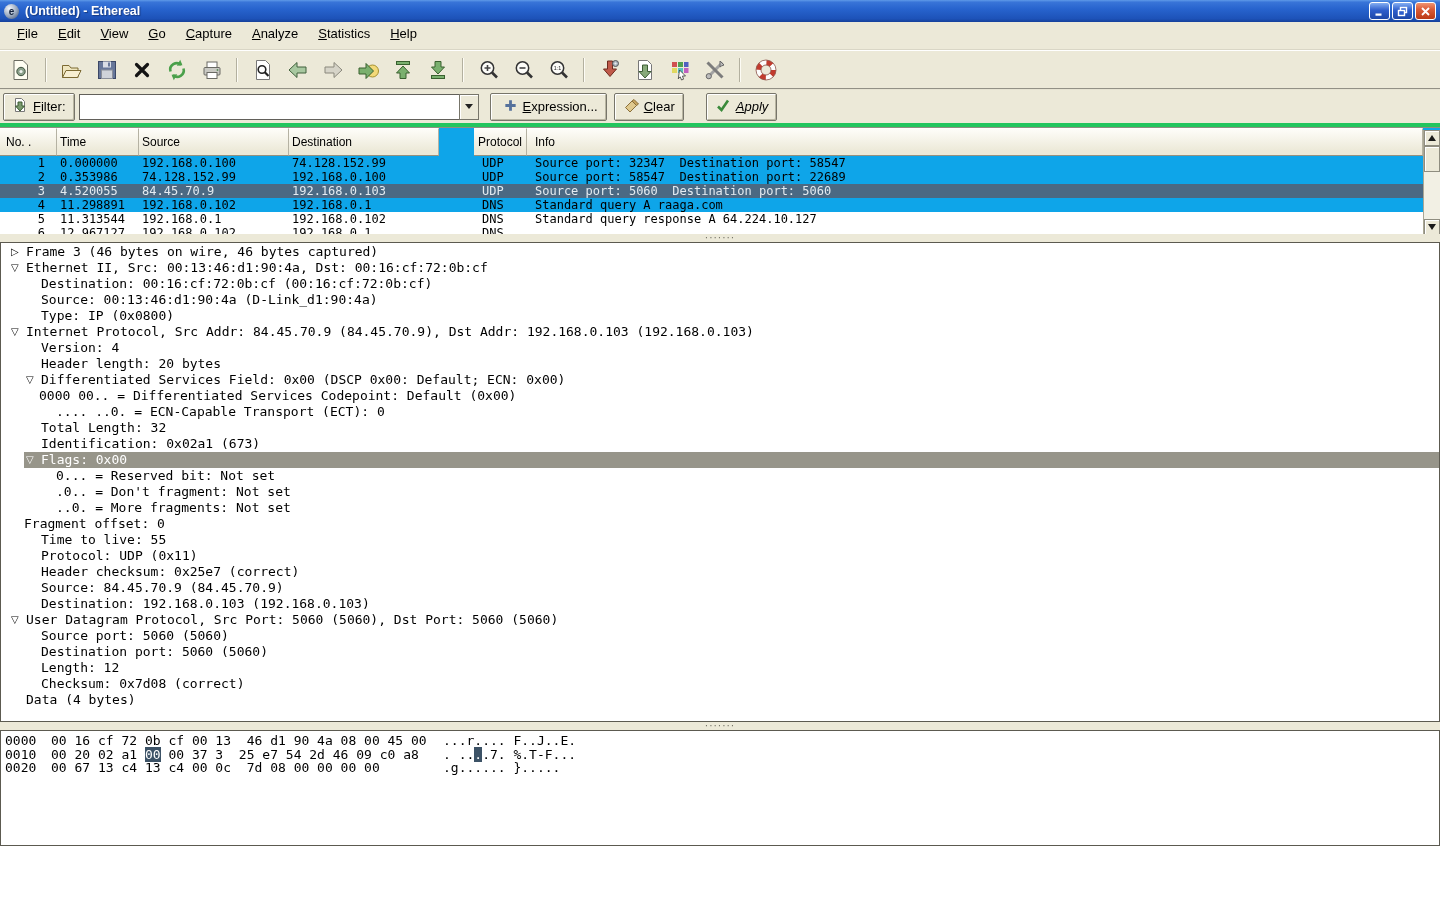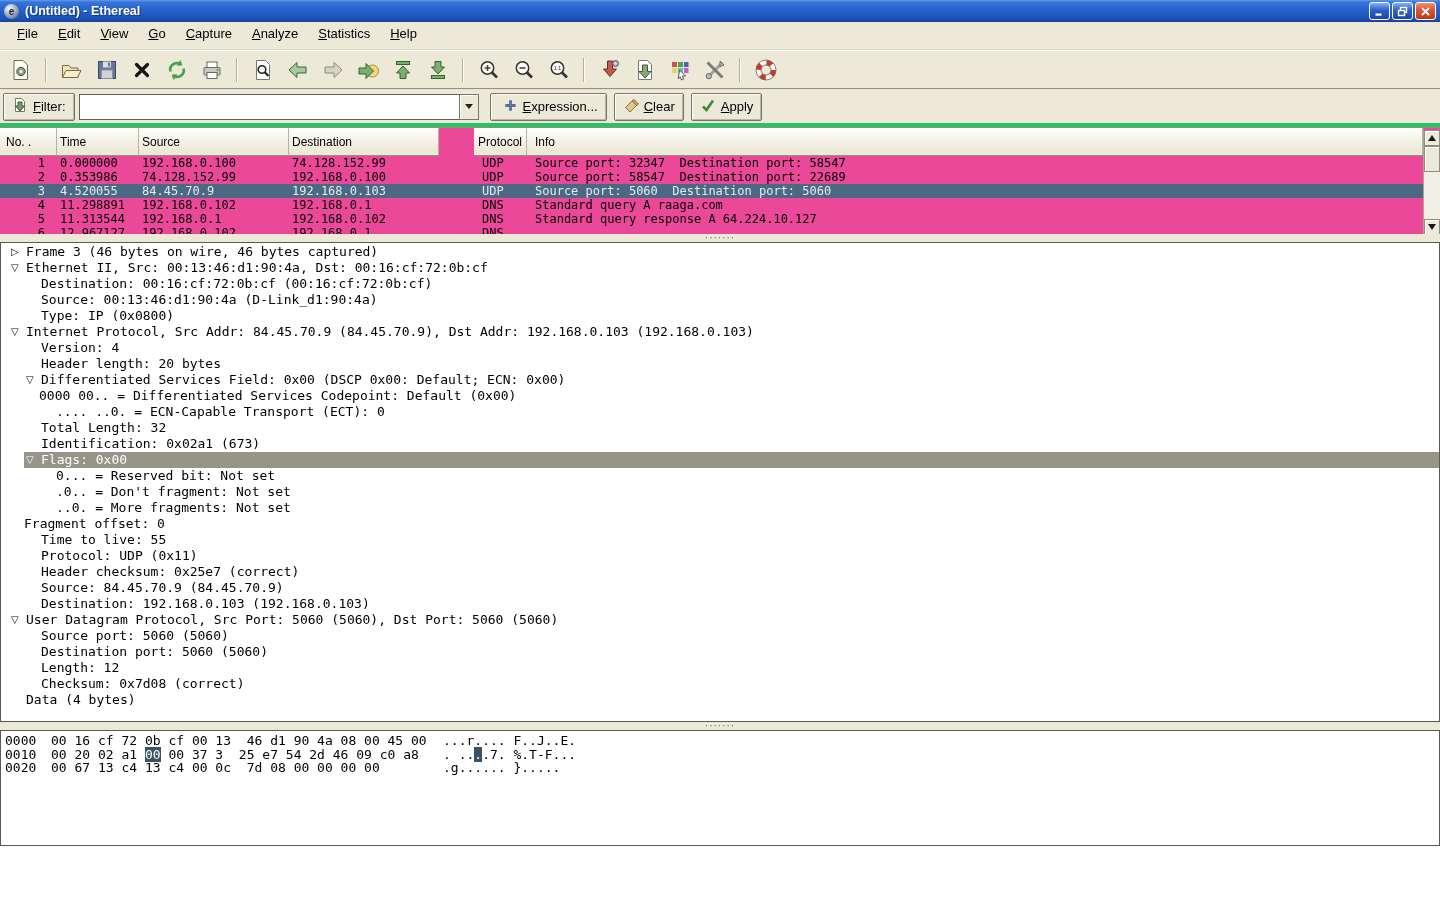--- a/index.html
+++ b/index.html
@@ -39,21 +39,21 @@
     box-shadow:inset 1px 1px 0 #fff,inset -1px -1px 0 #b9b6a2;display:flex;align-items:center;padding:0 8px;gap:5px;font-size:13px;}
   .ulbl{display:inline-block;}
   .ulbl::first-letter{text-decoration:underline;}
   .combo{display:flex;height:26px;margin-left:4px;width:400px;box-sizing:border-box;}
   .combo input{flex:1;border:1px solid #62605a;border-right:none;padding:2px 5px;font-size:13px;outline:none;background:#fff;}
   .combo .drop{width:20px;box-sizing:border-box;background:#ece9d8;border:1px solid #77756a;
     box-shadow:inset 1px 1px 0 #fff;display:flex;align-items:center;justify-content:center;}
   .tri-down{width:0;height:0;border-left:4px solid transparent;border-right:4px solid transparent;border-top:5px solid #222;}
 
   
-  .packetlist{position:absolute;top:127px;left:0;width:100%;height:107px;background:#ec4899;border-top:1px solid #8f8d80;box-sizing:border-box;}
+  .packetlist{position:absolute;top:127px;left:0;width:100%;height:85px;background:#0ea5e9;border-top:1px solid #8f8d80;box-sizing:border-box;}
   .plheader{display:flex;height:28px;width:calc(100% - 17px);}
   .plh{box-sizing:border-box;background:linear-gradient(180deg,#fefdf9,#ece9d8 85%);
     border-top:1px solid #fff;border-right:1px solid #b5b2a3;border-bottom:1px solid #94917f;
     font-size:12px;display:flex;align-items:center;padding-left:6px;overflow:hidden;white-space:nowrap;}
   .plrows{height:78px;overflow:hidden;font-family:"DejaVu Sans Mono",monospace;font-size:12px;width:calc(100% - 17px);}
   .prow{display:flex;height:14px;line-height:14px;white-space:pre;color:#000;}
   .prow.sel{background:#4b6983;color:#e3ebf1;}
   .c-no{width:57px;flex:0 0 auto;box-sizing:border-box;}
   .c-time{width:82px;flex:0 0 auto;box-sizing:border-box;padding-left:3px;}
   .c-src{width:150px;flex:0 0 auto;box-sizing:border-box;padding-left:3px;}
@@ -302,21 +302,21 @@
           </svg></span>
       <span class="ulbl">Expression...</span>
     </span>
     <span class="fbtn" style="margin-left:7px;">
       <span><svg width="16" height="16" viewBox="0 0 16 16">
             <path d="M2.5 10.5L9 4l4.5 4.5L7 15z" fill="#e0c98e" stroke="#8a6f3a"></path>
             <path d="M9 4l2-1.5L15.5 7 13.5 8.5z" fill="#c8a45e" stroke="#8a6f3a"></path>
           </svg></span>
       <span class="ulbl">Clear</span>
     </span>
-    <span class="fbtn" style="margin-left:7px;">
+    <span class="fbtn" style="margin-left:22px;font-style:italic;">
       <span><svg width="16" height="16" viewBox="0 0 16 16">
             <path d="M3 9.5l3.5 3.5L13 3.5" fill="none" stroke="#3a8a3a" stroke-width="2.6"></path>
           </svg></span>
       <span class="ulbl">Apply</span>
     </span>
   </div>
 
   <div class="packetlist">
     <div class="plheader">
         <span class="plh c-no">No. .</span>

